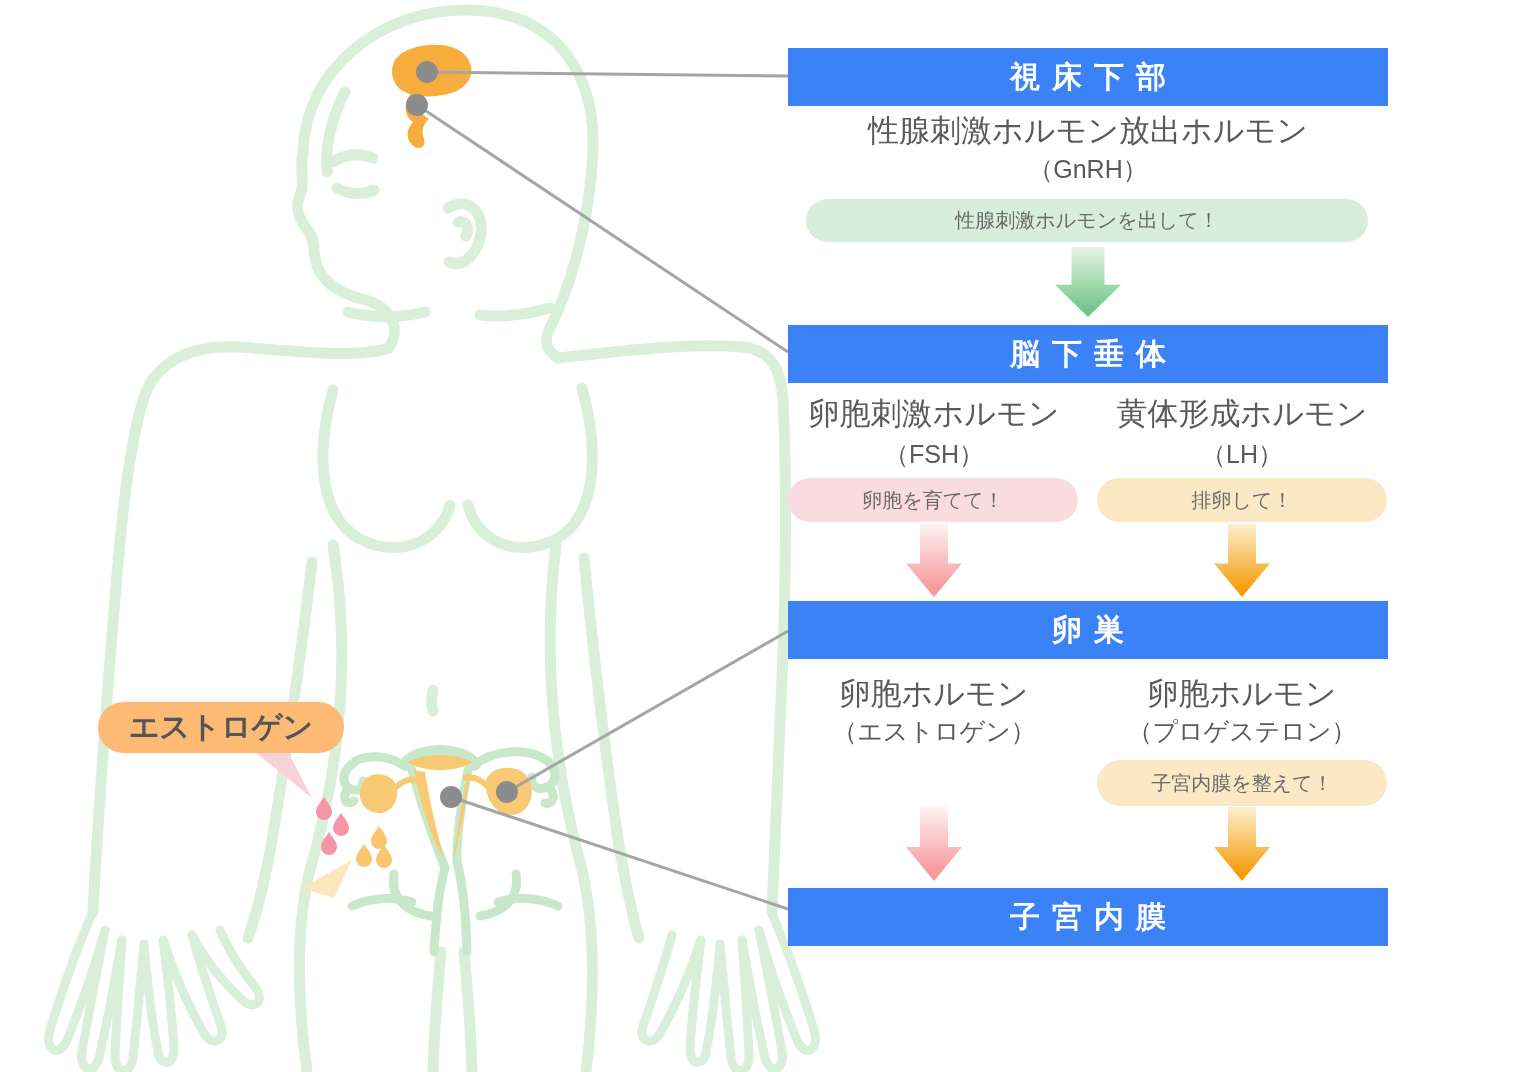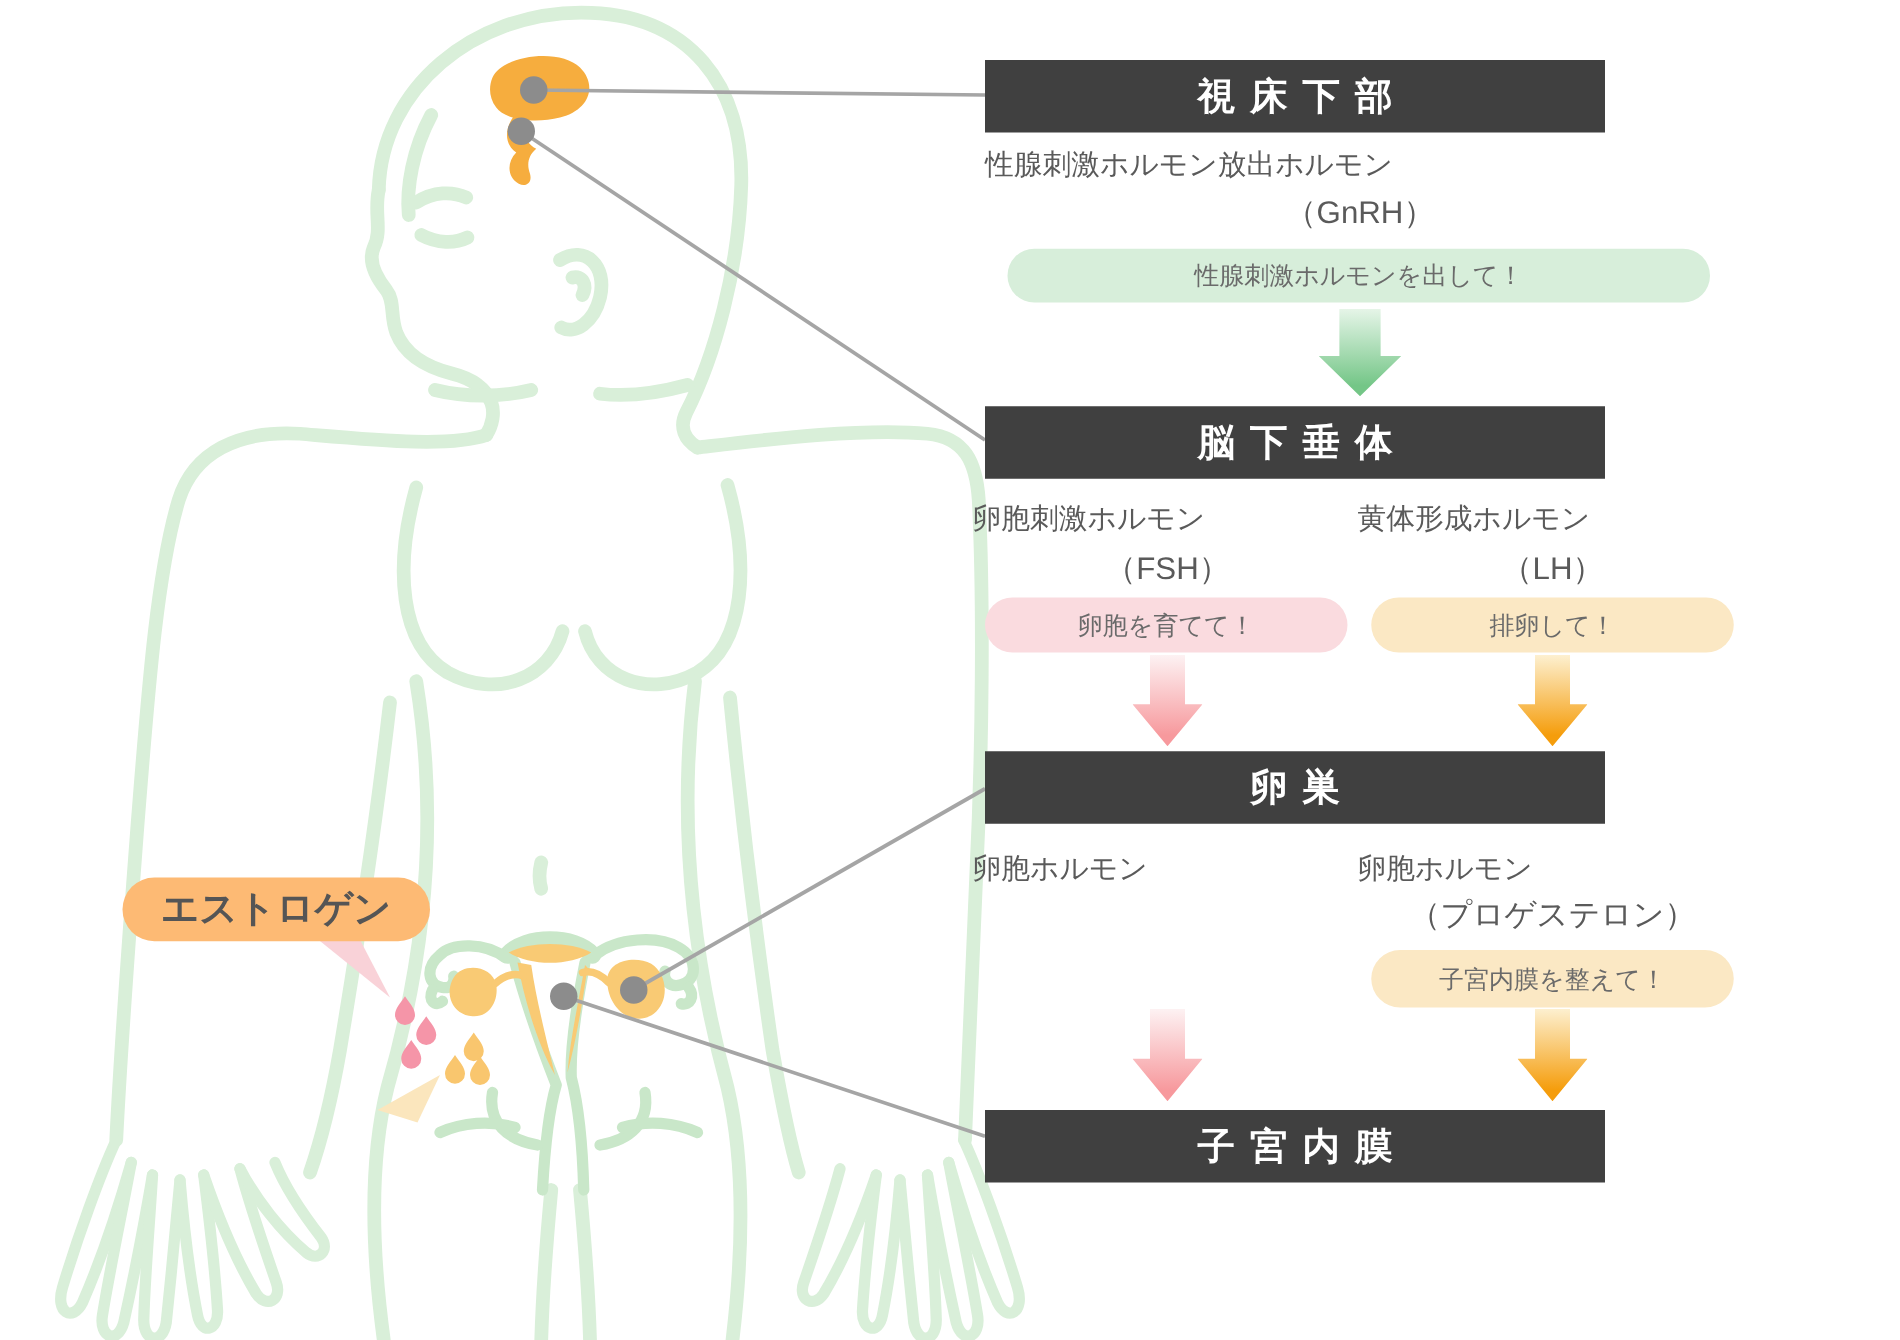--- a/index.html
+++ b/index.html
@@ -3,26 +3,26 @@
 <meta charset="utf-8">
 <style>
   html,body{margin:0;padding:0;background:#fff;}
   .canvas{
     position:relative;width:1520px;height:1072px;background:#ffffff;overflow:hidden;
     font-family:"Liberation Sans","DejaVu Sans",sans-serif;
   }
   .canvas svg{position:absolute;left:0;top:0;}
   
   .bar{
-    position:absolute;left:788px;width:496px;height:58px;background:#404040;
+    position:absolute;left:788px;width:600px;height:58px;background:#3b82f6;
     color:#ffffff;font-weight:bold;font-size:30px;letter-spacing:12px;
     display:flex;align-items:center;justify-content:center;box-sizing:border-box;padding-left:12px;
   }
   .hname{
-    position:absolute;color:#5a5a5a;font-size:23px;font-weight:500;
+    position:absolute;text-align:center;color:#5a5a5a;font-size:31px;font-weight:500;
     line-height:36px;
   }
   .habbr{
     position:absolute;text-align:center;color:#5a5a5a;font-size:25px;font-weight:500;
   }
   .pill{
     position:absolute;border-radius:26px;display:flex;align-items:center;justify-content:center;
     color:#6a6a6a;font-size:20px;font-weight:500;box-sizing:border-box;
   }
   .pill.green-bg{background:#d7eeda;}
@@ -166,20 +166,21 @@
   <div class="habbr" style="left:778px;top:438px;width:312px;">（FSH）</div>
   <div class="hname" style="left:1086px;top:396px;width:312px;">黄体形成ホルモン</div>
   <div class="habbr" style="left:1086px;top:438px;width:312px;">（LH）</div>
   <div class="pill pink-bg" style="left:788px;top:478px;width:290px;height:44px;">卵胞を育てて！</div>
   <div class="pill cream-bg" style="left:1097px;top:478px;width:290px;height:44px;">排卵して！</div>
   <div class="arrow pink" style="left:906px;top:524px;width:56px;height:73px;"></div>
   <div class="arrow orange" style="left:1214px;top:524px;width:56px;height:73px;"></div>
 
   <div class="bar" style="top:601px;">卵巣</div>
   <div class="hname" style="left:778px;top:676px;width:312px;">卵胞ホルモン</div>
+  <div class="habbr" style="left:778px;top:715px;width:312px;">（エストロゲン）</div>
   <div class="hname" style="left:1086px;top:676px;width:312px;">卵胞ホルモン</div>
   <div class="habbr" style="left:1086px;top:715px;width:312px;">（プロゲステロン）</div>
   <div class="pill cream-bg" style="left:1097px;top:760px;width:290px;height:46px;">子宮内膜を整えて！</div>
   <div class="arrow pink" style="left:906px;top:807px;width:56px;height:74px;"></div>
   <div class="arrow orange" style="left:1214px;top:807px;width:56px;height:74px;"></div>
 
   <div class="bar" style="top:888px;">子宮内膜</div>
 
 </div>
 

